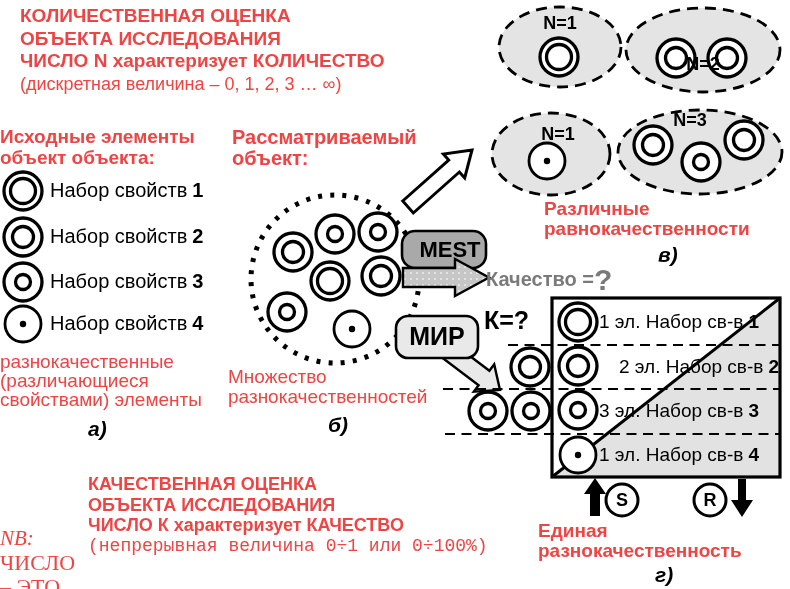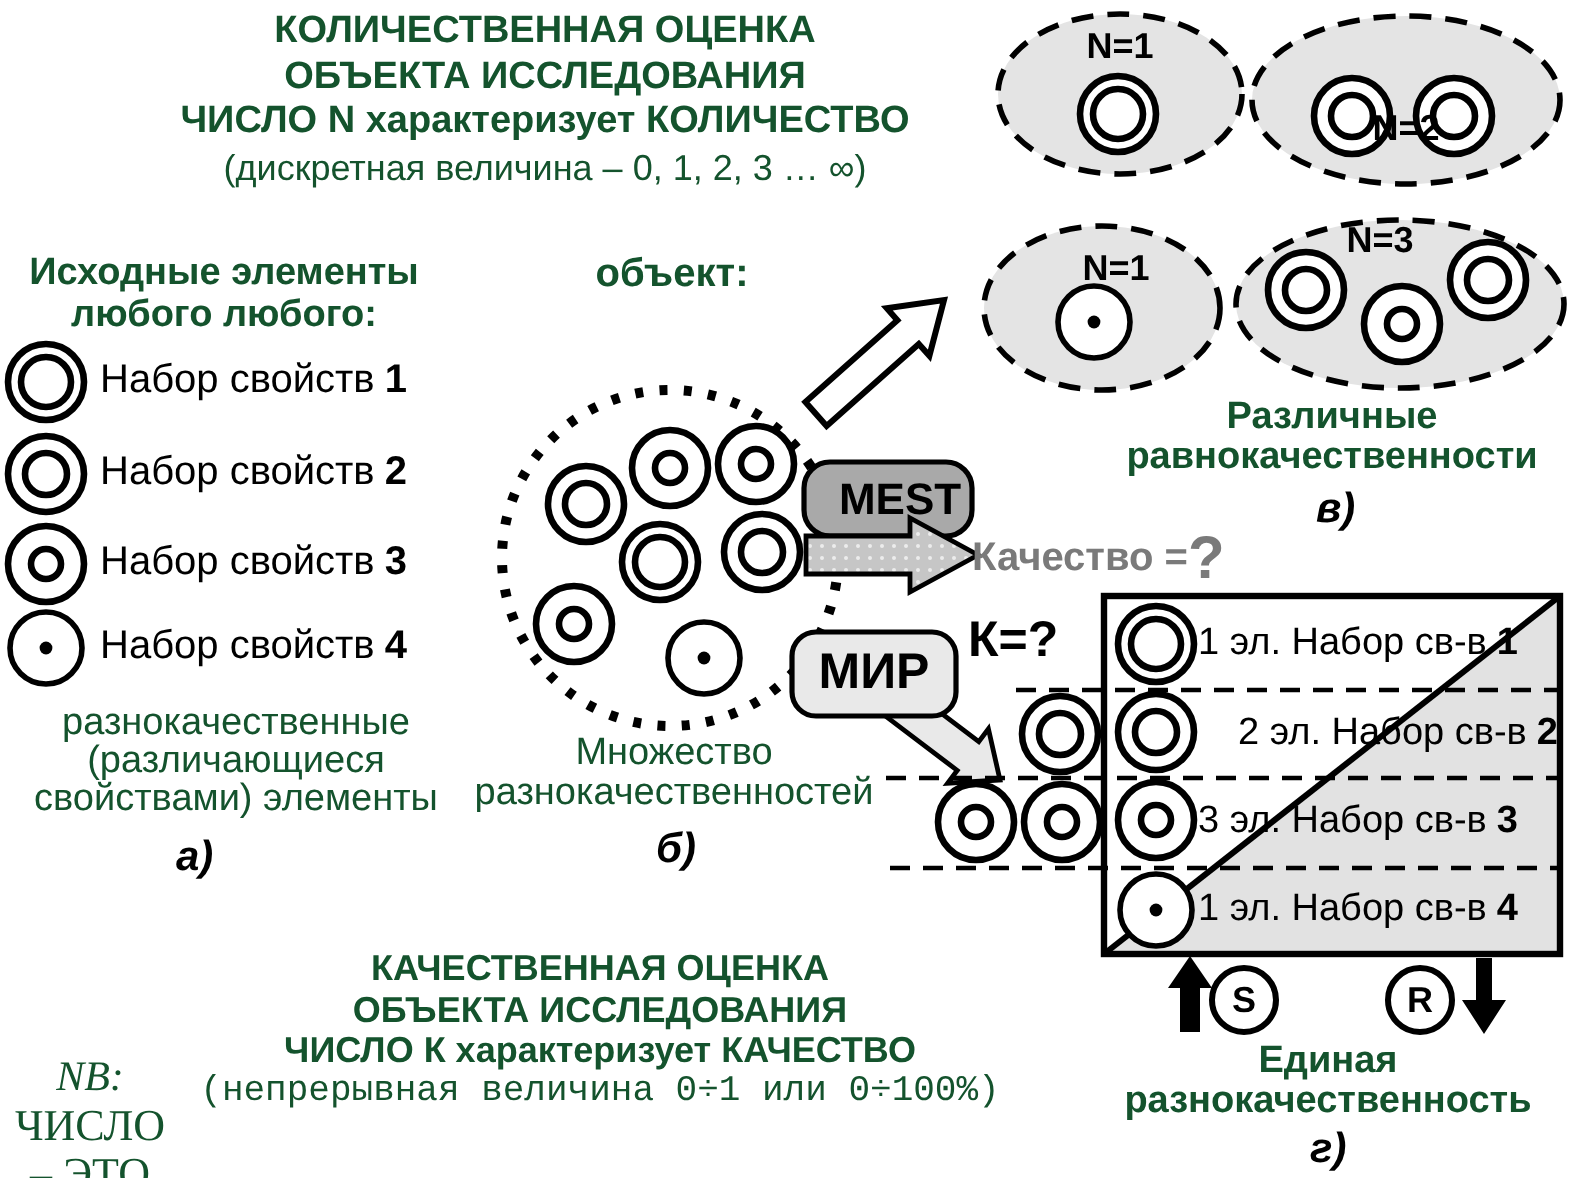--- a/index.html
+++ b/index.html
@@ -1,19 +1,19 @@
 <!DOCTYPE html>
 <html><head>
 <meta charset="utf-8">
 <style>
   html,body { margin:0; padding:0; background:#fff; }
   #stage { position:relative; width:790px; height:589px; background:#fff; overflow:hidden;
            font-family:"Liberation Sans",sans-serif; }
   svg { position:absolute; left:0; top:0; }
-  .blk { position:absolute; text-align:center; color:#14532d; }
+  .blk { position:absolute; text-align:left; color:#ef4444; }
   .blk div { white-space:nowrap; }
   .t { position:absolute; color:#000; white-space:nowrap; }
   .b { font-weight:bold; }
   .it { font-style:italic;margin-top:38px; }
   .pl { font-style:italic; font-weight:bold; font-size:21px; }
   .ml { margin-left:5px; }
   .serif { font-family:"Liberation Serif",serif; }
   .gray { color:#7a7a7a; }
   .qmark { font-size:30px; font-weight:bold; vertical-align:-4px; }
 </style>
@@ -123,36 +123,37 @@
 <div class="t b" style="left:660px; top:110px; width:60px; text-align:center; font-size:18px;">N=3</div>
 
 <div class="blk b" style="left:544px; top:199px; width:244px; font-size:19px; line-height:19.5px;">
   <div>Различные</div>
   <div>равнокачественности</div>
 </div>
 <div class="t pl" style="left:658px; top:243px;">в)</div>
 
 <div class="blk b" style="left:0px; top:127px; width:224px; font-size:19px; line-height:20.5px;">
   <div>Исходные элементы</div>
-  <div>любого любого:</div>
+  <div>объект объекта:</div>
 </div>
 
 <div class="t" style="left:50px; top:179px; font-size:20px;"><span>Набор свойств</span><b class="ml">1</b></div>
 <div class="t" style="left:50px; top:225px; font-size:20px;"><span>Набор свойств</span><b class="ml">2</b></div>
 <div class="t" style="left:50px; top:270px; font-size:20px;"><span>Набор свойств</span><b class="ml">3</b></div>
 <div class="t" style="left:50px; top:312px; font-size:20px;"><span>Набор свойств</span><b class="ml">4</b></div>
 
 <div class="blk" style="left:0px; top:352px; width:236px; font-size:19px; line-height:19px;">
   <div>разнокачественные</div>
   <div>(различающиеся</div>
   <div>свойствами) элементы</div>
 </div>
 <div class="t pl" style="left:88px; top:417px;">а)</div>
 
 <div class="blk b" style="left:232px; top:127px; width:208px; font-size:20px; line-height:21px;">
+  <div>Рассматриваемый</div>
   <div>объект:</div>
 </div>
 
 <div class="blk" style="left:228px; top:367px; width:218px; font-size:19px; line-height:19.5px;">
   <div>Множество</div>
   <div>разнокачественностей</div>
 </div>
 <div class="t pl" style="left:328px; top:413px;">б)</div>
 
 <div class="t b" style="left:402px; top:237px; width:96px; text-align:center; font-size:22px;">MEST</div>

